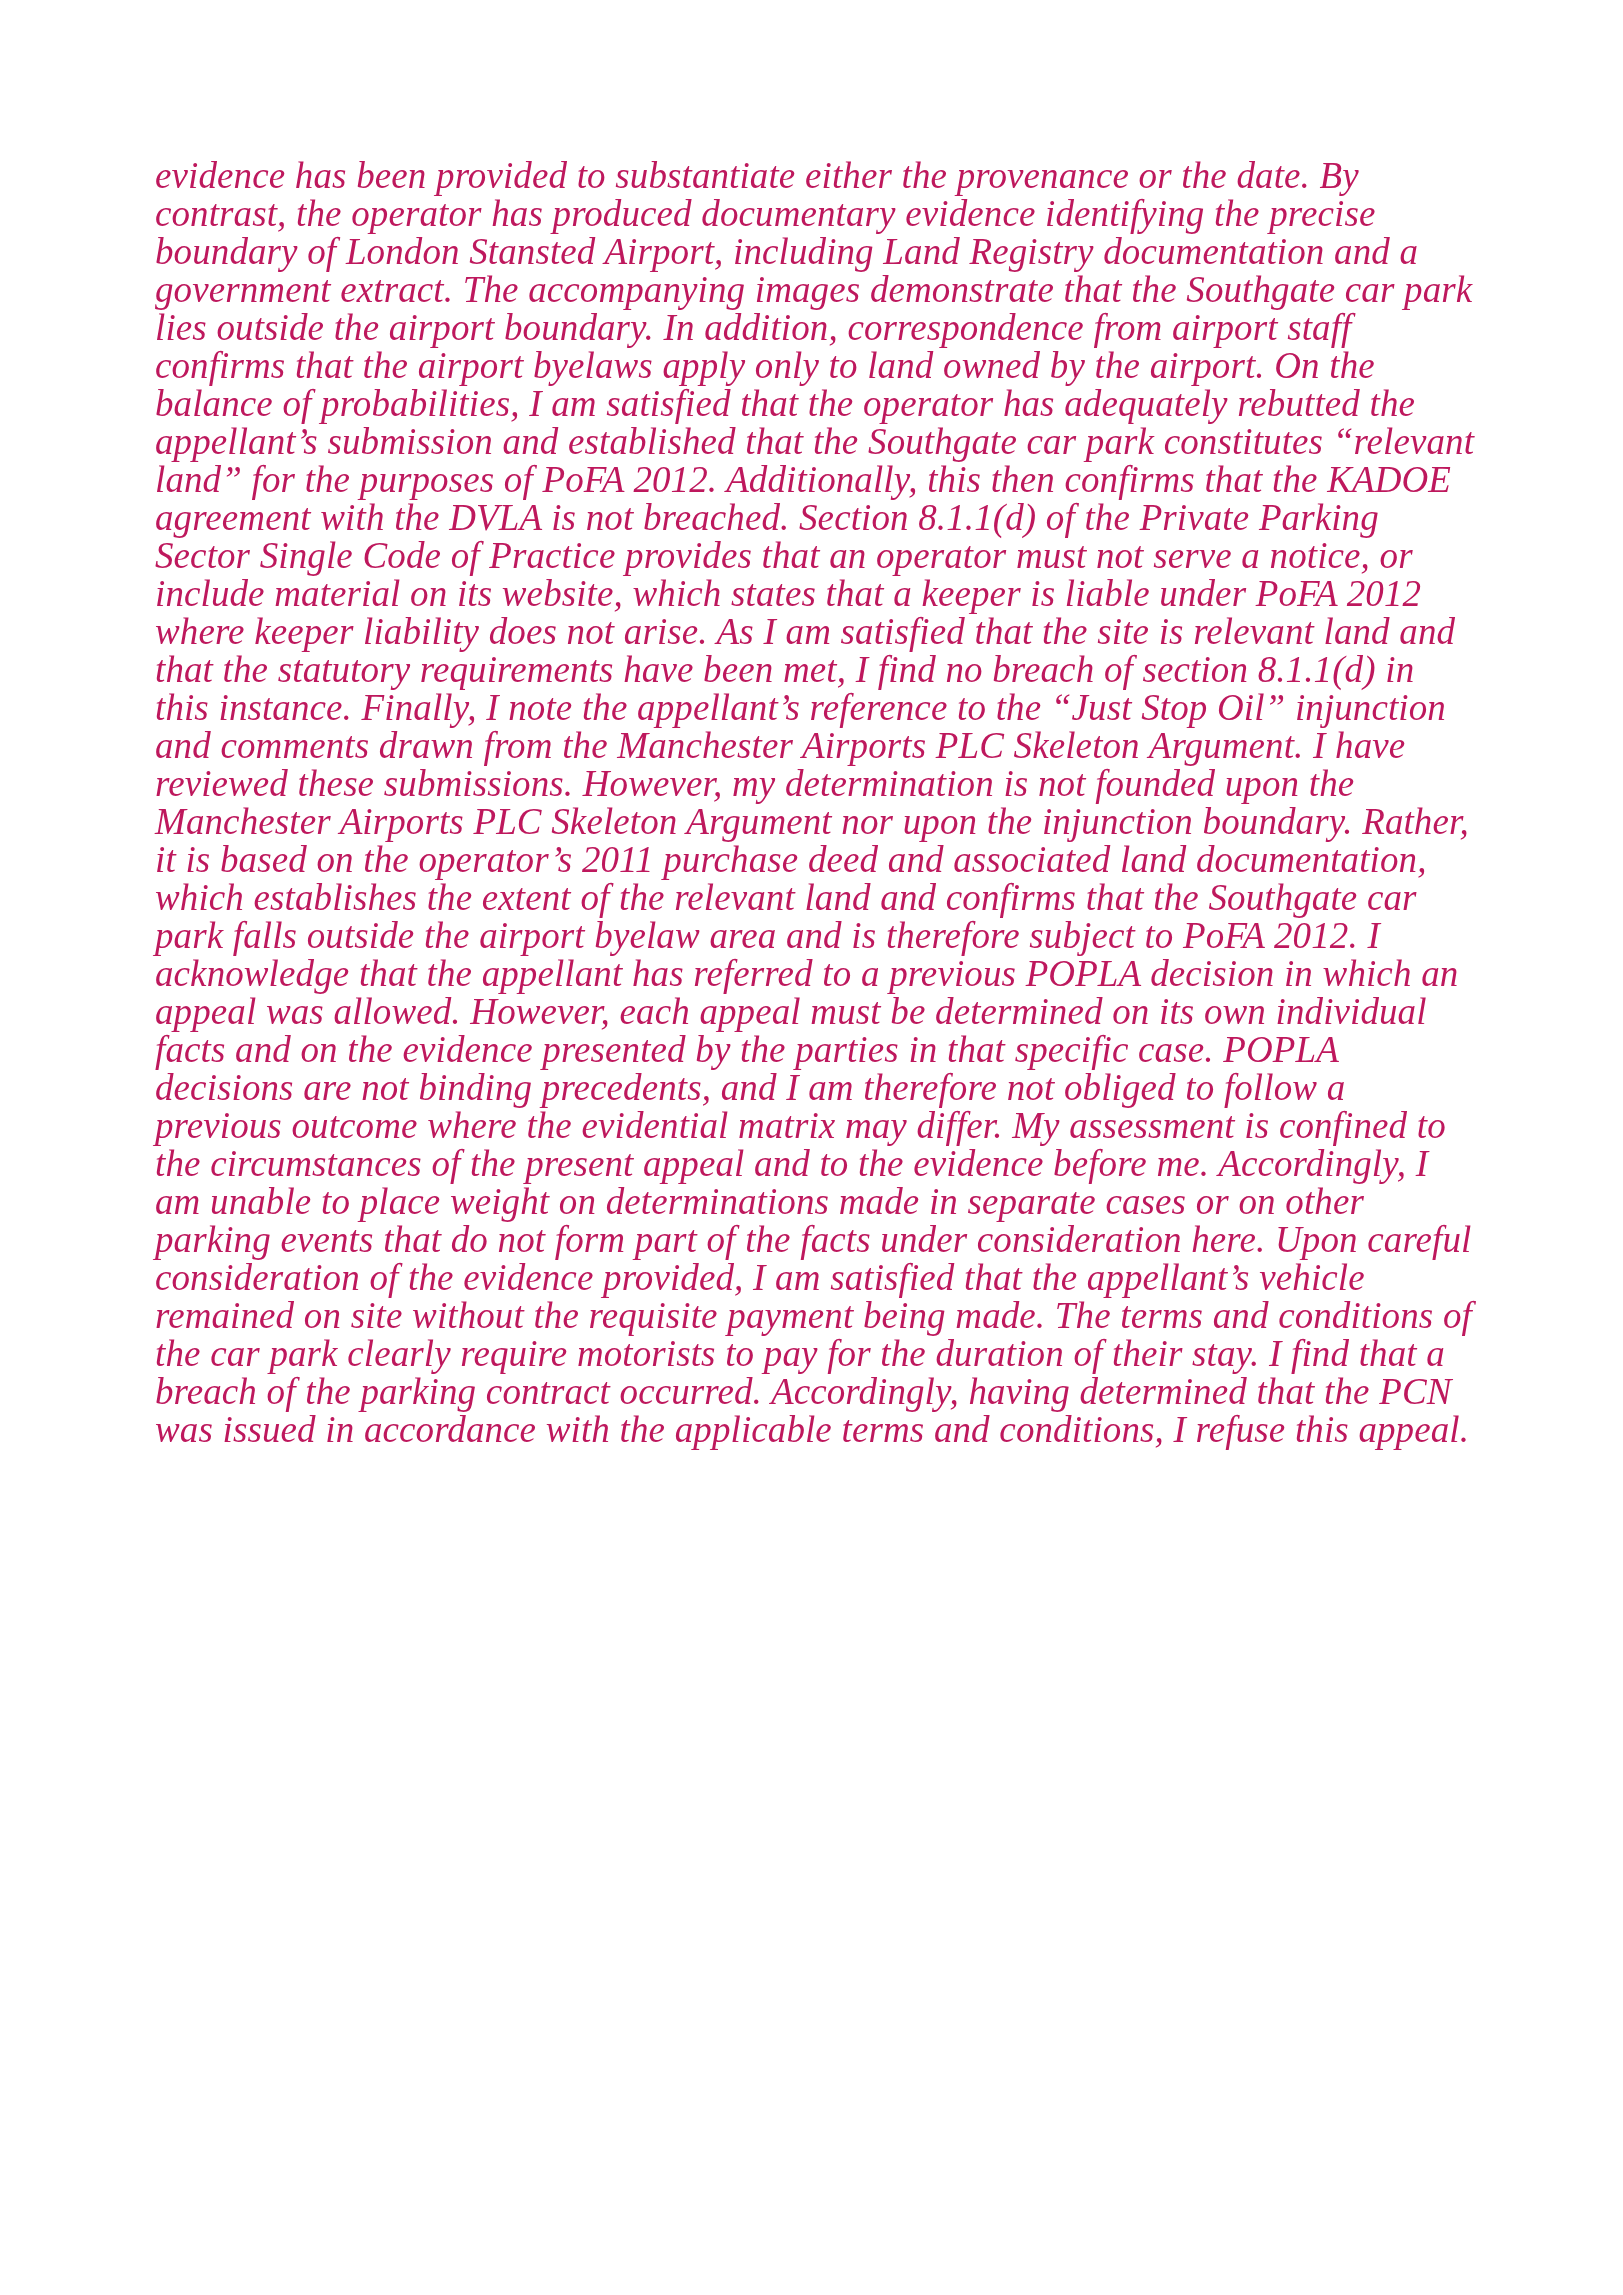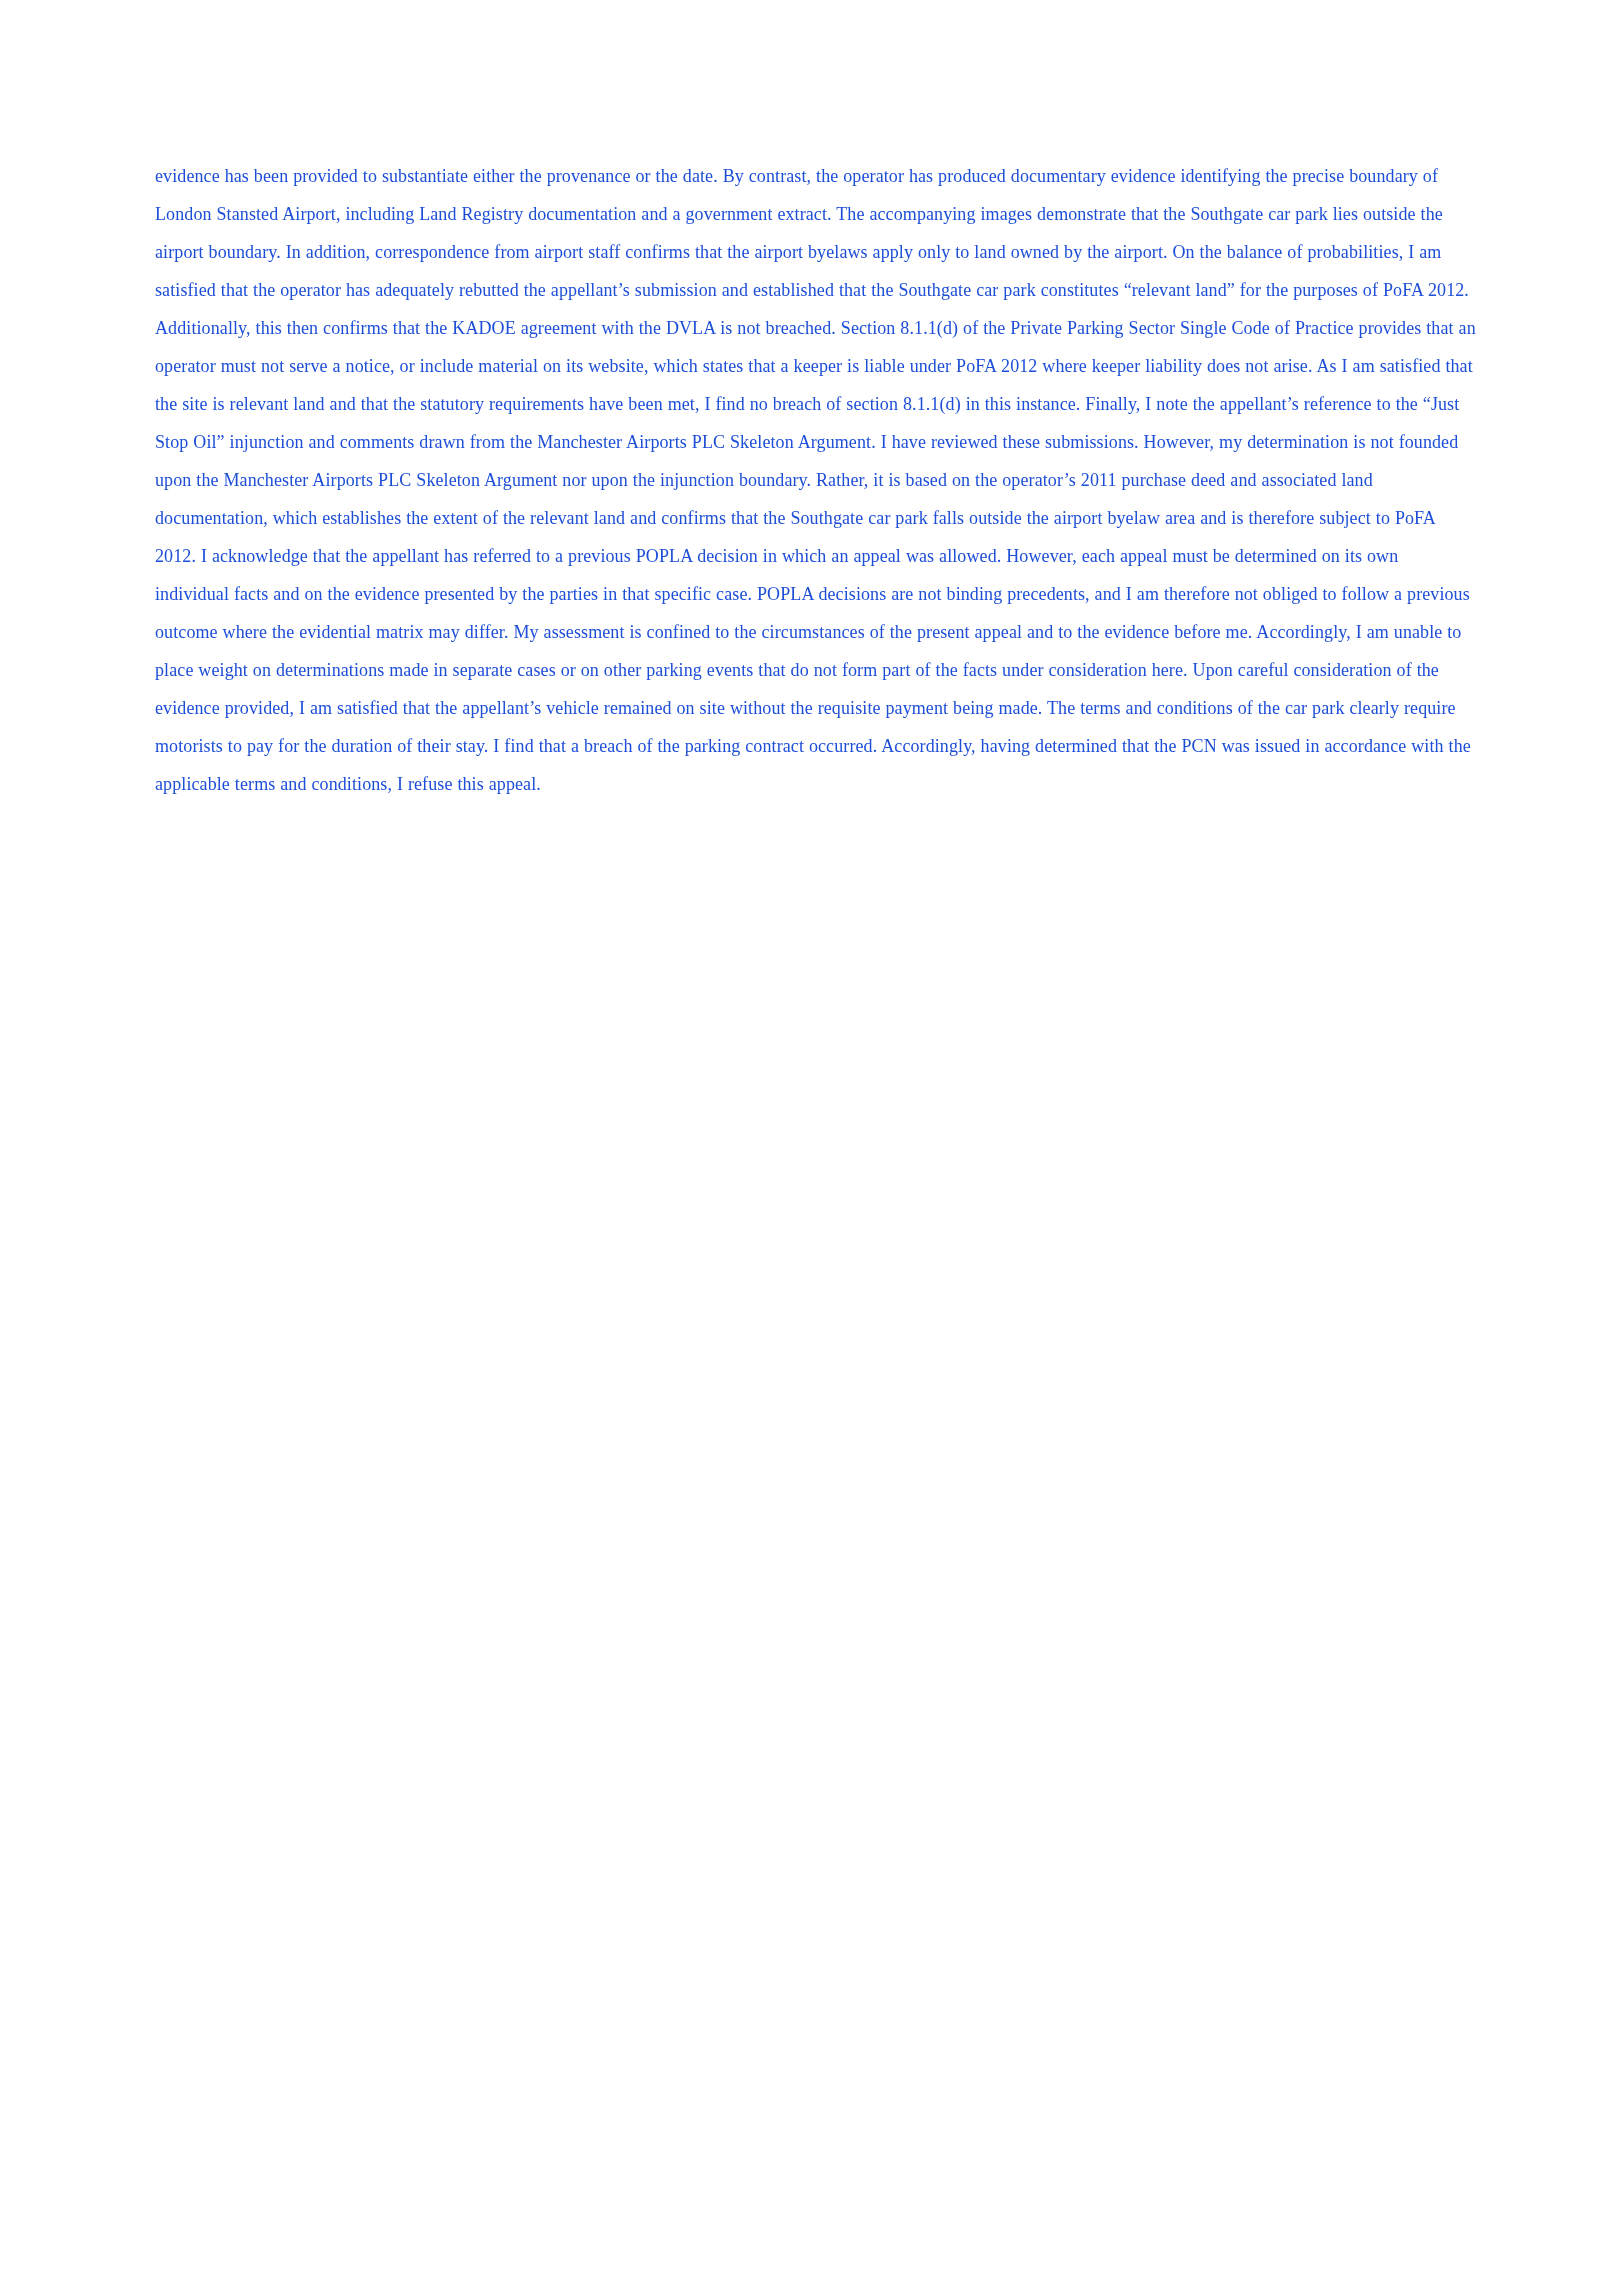--- a/index.html
+++ b/index.html
@@ -21,27 +21,28 @@
       color: #000000;
     }
 
     
     .body-text {
       position: absolute;
       left: 155px;
       top: 157px;
       width: 1322px;
       margin: 0;
-      font-size: 18px;
+      font-size: 37px;
       line-height: 38px;
       text-align: left;
       letter-spacing: 0.1px;
       word-spacing: 0.3px;
-      color: #1d4ed8;
+      color: #be185d;
       white-space: normal;
+      font-style: italic;
     }
   </style>
 </head>
 <body>
 
 <div class="page">
   <p class="body-text">evidence has been provided to substantiate either the provenance or the date. By contrast, the operator has produced documentary evidence identifying the precise boundary of London Stansted Airport, including Land Registry documentation and a government extract. The accompanying images demonstrate that the Southgate car park lies outside the airport boundary. In addition, correspondence from airport staff confirms that the airport byelaws apply only to land owned by the airport. On the balance of probabilities, I am satisfied that the operator has adequately rebutted the appellant’s submission and established that the Southgate car park constitutes “relevant land” for the purposes of PoFA 2012. Additionally, this then confirms that the KADOE agreement with the DVLA is not breached. Section 8.1.1(d) of the Private Parking Sector Single Code of Practice provides that an operator must not serve a notice, or include material on its website, which states that a keeper is liable under PoFA 2012 where keeper liability does not arise. As I am satisfied that the site is relevant land and that the statutory requirements have been met, I find no breach of section 8.1.1(d) in this instance. Finally, I note the appellant’s reference to the “Just Stop Oil” injunction and comments drawn from the Manchester Airports PLC Skeleton Argument. I have reviewed these submissions. However, my determination is not founded upon the Manchester Airports PLC Skeleton Argument nor upon the injunction boundary. Rather, it is based on the operator’s 2011 purchase deed and associated land documentation, which establishes the extent of the relevant land and confirms that the Southgate car park falls outside the airport byelaw area and is therefore subject to PoFA 2012. I acknowledge that the appellant has referred to a previous POPLA decision in which an appeal was allowed. However, each appeal must be determined on its own individual facts and on the evidence presented by the parties in that specific case. POPLA decisions are not binding precedents, and I am therefore not obliged to follow a previous outcome where the evidential matrix may differ. My assessment is confined to the circumstances of the present appeal and to the evidence before me. Accordingly, I am unable to place weight on determinations made in separate cases or on other parking events that do not form part of the facts under consideration here. Upon careful consideration of the evidence provided, I am satisfied that the appellant’s vehicle remained on site without the requisite payment being made. The terms and conditions of the car park clearly require motorists to pay for the duration of their stay. I find that a breach of the parking contract occurred. Accordingly, having determined that the PCN was issued in accordance with the applicable terms and conditions, I refuse this appeal.</p>
 </div>
 
 

